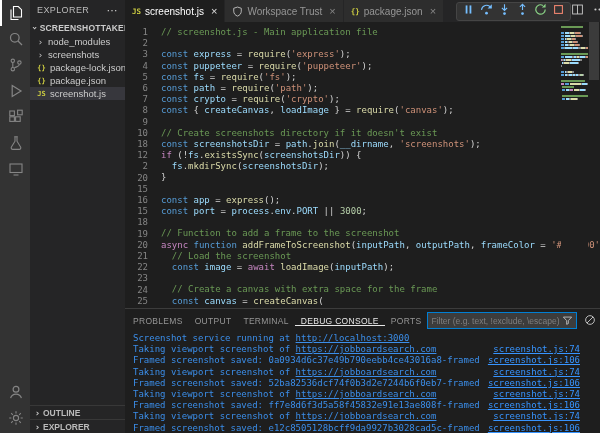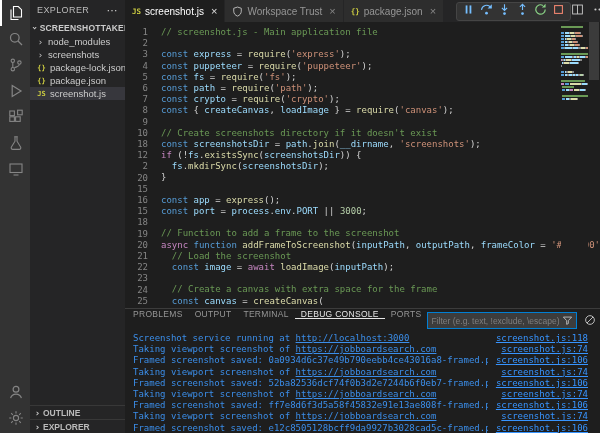--- a/index.html
+++ b/index.html
@@ -64,34 +64,34 @@
   .minimap{position:absolute;top:0;right:12px;bottom:0;width:27px;background:#1e1e1e;
     padding-top:4px;overflow:hidden}
   .mm-line{height:2px;margin-bottom:1px;display:flex;overflow:hidden}
   .mm-tok{height:2px;flex-shrink:0}
   .scroll-thumb{position:absolute;top:0;right:1px;width:10px;height:58px;
     background:rgba(121,121,121,.32);cursor:pointer}
 
   
   .panel{height:125px;flex-shrink:0;border-top:1px solid #3c3c3c;display:flex;flex-direction:column;background:#1e1e1e}
   .panel-bar{height:23px;flex-shrink:0;display:flex;align-items:center;padding:0 6px 0 2px}
-  .ptabs{display:flex;align-items:flex-start;height:100%}
+  .ptabs{display:flex;align-items:center;height:100%}
   .ptab{display:flex;align-items:center;padding:0 6px;font-size:8.5px;letter-spacing:.3px;
     color:#969696;cursor:pointer;white-space:nowrap}
   .ptab.active{color:#e7e7e7;box-shadow:inset 0 -1px 0 #e7e7e7}
   .filter{margin-left:auto;display:flex;align-items:center;width:150px;height:17px;
     background:#3c3c3c;border:1px solid #007fd4;padding:0 3px;flex-shrink:0}
   .filter input{flex:1;min-width:0;background:transparent;border:none;outline:none;color:#cccccc;
     font-size:8.5px;font-family:"Liberation Sans",sans-serif}
   .filter input::placeholder{color:#7f7f7f}
   .funnel{display:flex;align-items:center;flex-shrink:0}
   .panel-icons{display:flex;align-items:center;gap:6px;padding-left:7px}
   .pi-btn{display:flex;align-items:center;cursor:pointer}
   .console{flex:1;overflow:hidden;font-family:"DejaVu Sans Mono",monospace;font-size:9px;
-    line-height:11.2px;padding:1px 0 0 8px}
+    line-height:11.2px;padding:1px 8px 0 8px}
   .crow{display:flex;white-space:nowrap}
   .crow .msg{color:#3b8eea;flex:1;overflow:hidden}
   .crow .lnk{text-decoration:underline}
   .crow .src{color:#3794ff;text-decoration:underline;padding:0 12px 0 8px;flex-shrink:0;cursor:pointer}
 </style>
 </head>
 <body>
 
 <div class="window">
 
@@ -525,21 +525,20 @@
               <span class="ic"><svg width="12" height="12" viewBox="0 0 16 16" fill="none" stroke="#cccccc" stroke-width="1.2">
                   <circle cx="8" cy="8" r="5.8"></circle>
                   <path d="M3.9 12.1L12.1 3.9"></path>
                 </svg></span>
             </div>
           </div>
       </div>
       <div class="console">
           <div class="crow">
             <span class="msg"><span class="txt">Screenshot service running at </span><span class="lnk">http://localhost:3000</span></span>
-            <a class="src">screenshot.js:118</a>
           </div>
           <div class="crow">
             <span class="msg"><span class="txt">Taking viewport screenshot of </span><span class="lnk">https://jobboardsearch.com</span></span>
             <a class="src">screenshot.js:74</a>
           </div>
           <div class="crow">
             <span class="msg"><span class="txt">Framed screenshot saved: 0a0934d6c37e49b790eebb4ce43016a8-framed.png</span></span>
             <a class="src">screenshot.js:106</a>
           </div>
           <div class="crow">

